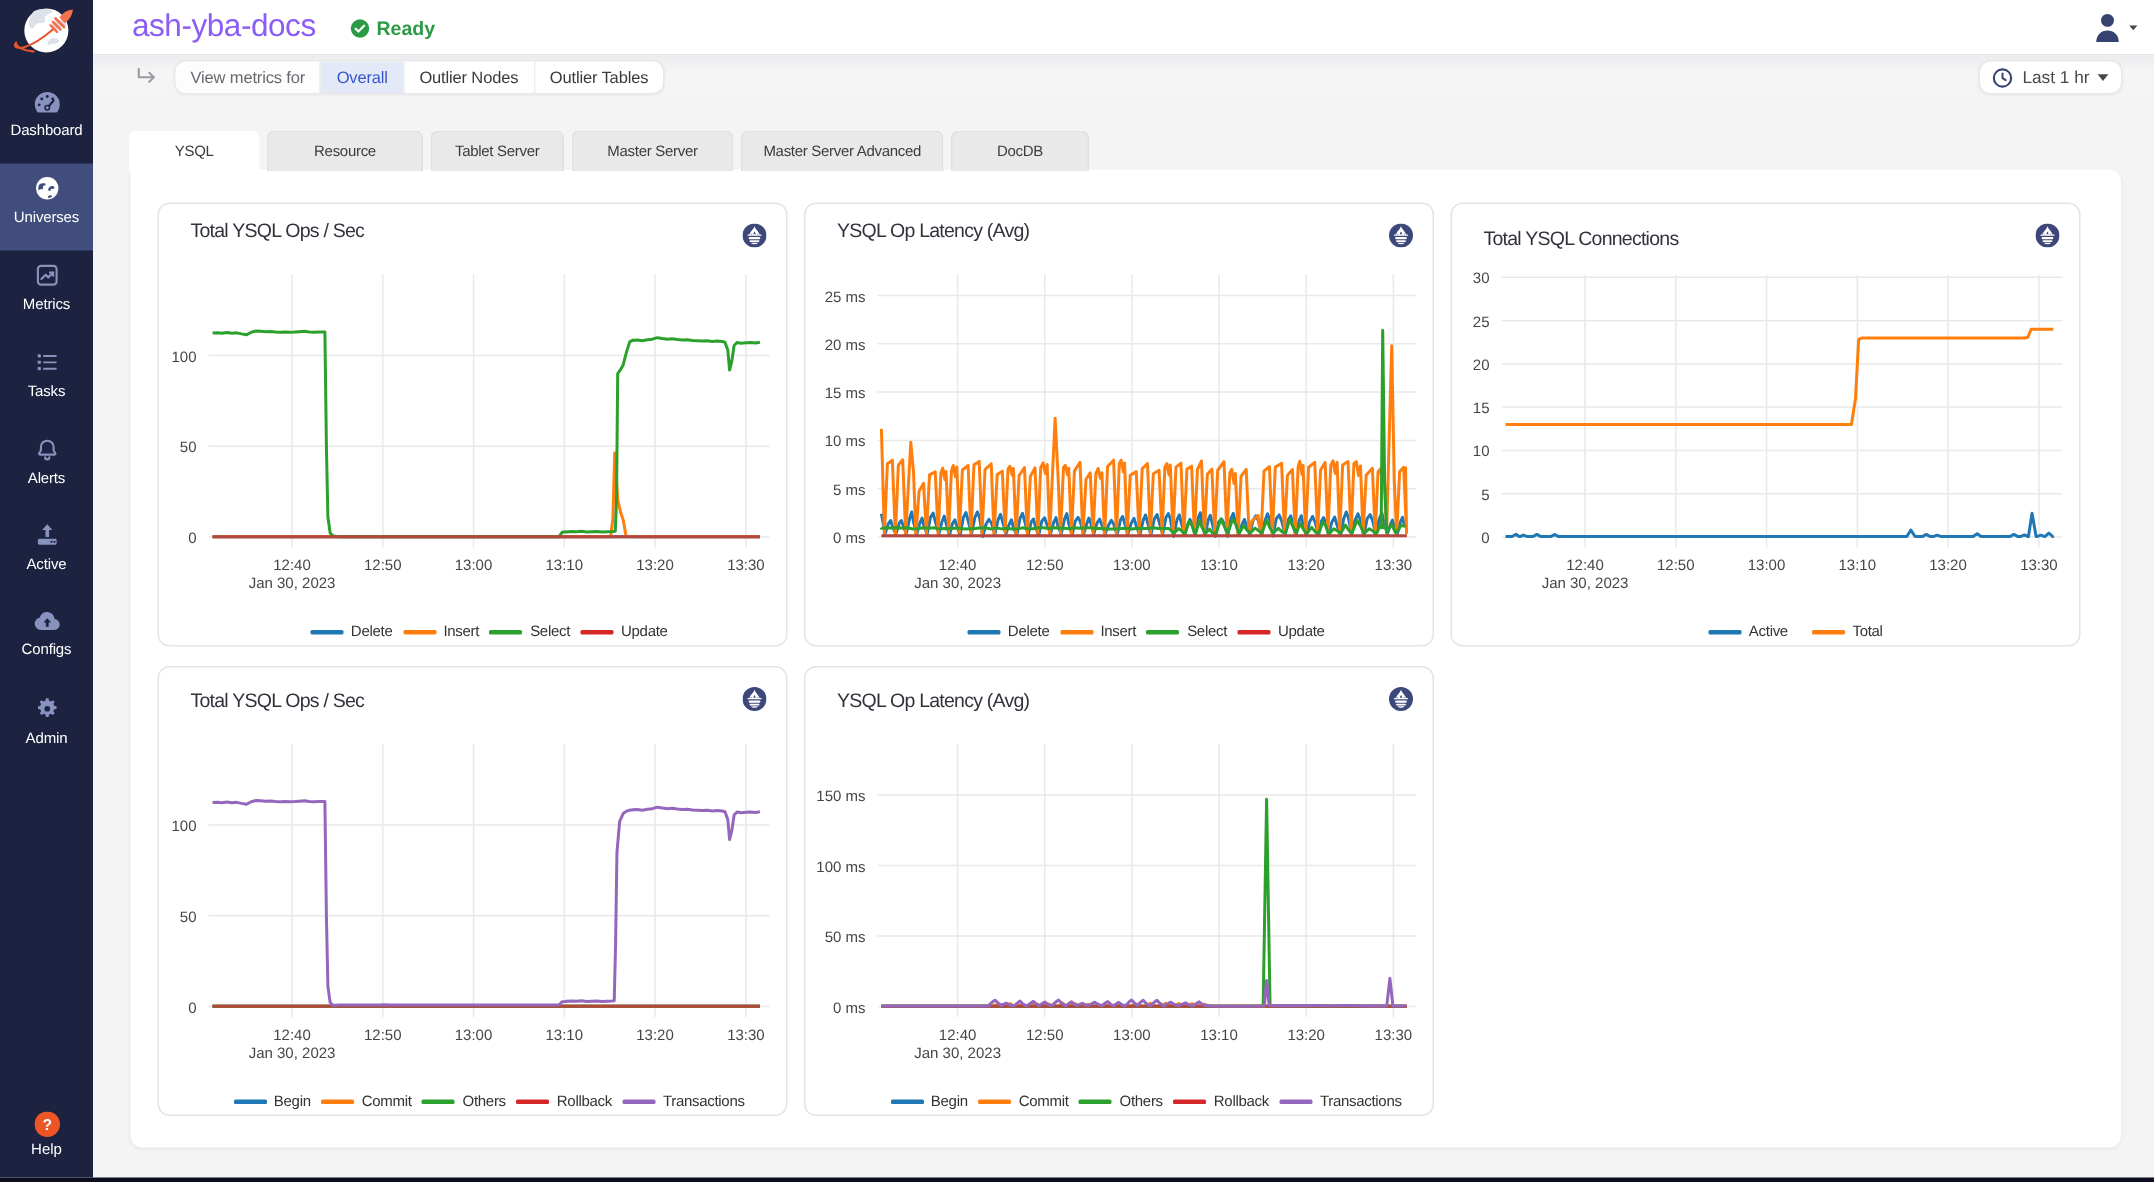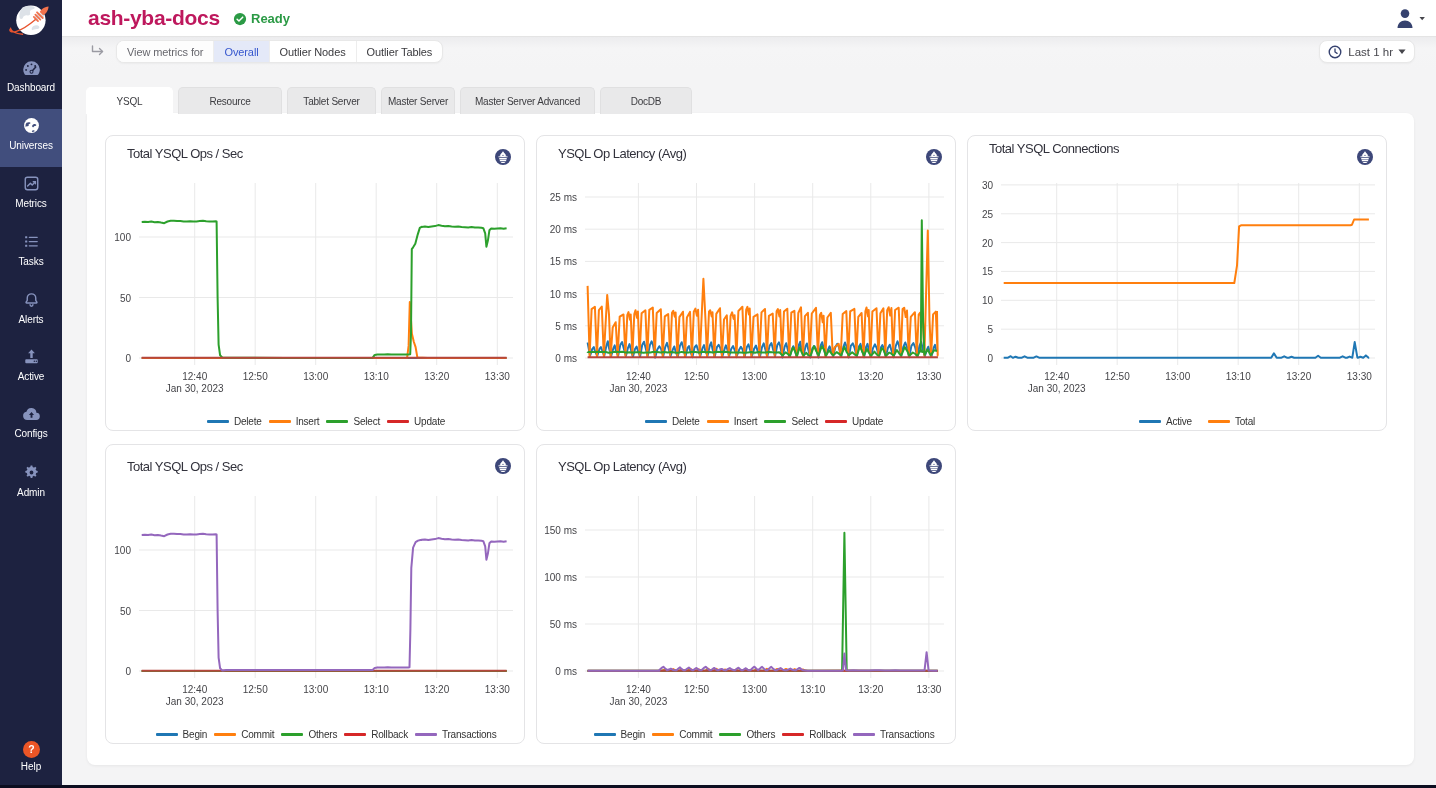--- a/index.html
+++ b/index.html
@@ -6,21 +6,21 @@
 body{font-family:"Liberation Sans",sans-serif;width:1436px;height:788px;overflow:hidden;background:#f4f4f5}
 .app{position:relative;width:1436px;height:788px}
 .sidebar{position:absolute;left:0;top:0;width:62px;height:785px;background:#1d2240;z-index:5}
 .snav{position:absolute;top:51.5px;left:0;width:62px}
 .sitem{width:62px;height:57.75px;display:flex;flex-direction:column;align-items:center;justify-content:flex-start;padding-top:8px;color:#fff}
 .sitem .lbl{font-size:10px;margin-top:6px;color:#fff;letter-spacing:-0.1px}
 .sitem.active{background:#414e7d}
 .shelp{position:absolute;left:0;top:741px;width:62px;display:flex;flex-direction:column;align-items:center}
 .shelp .lbl{font-size:10px;color:#fff;margin-top:3px}
 .header{position:absolute;left:62px;top:0;width:1374px;height:37px;background:#fff;border-bottom:1px solid #e4e4e4;z-index:4}
-.title{position:absolute;left:26px;top:6px;font-size:21px;font-weight:700;color:#be185d;letter-spacing:-0.3px}
+.title{position:absolute;left:26px;top:6px;font-size:21px;font-weight:400;color:#8b5cf6;letter-spacing:-0.3px}
 .ready{position:absolute;left:171px;top:11px;display:flex;align-items:center;font-size:13px;font-weight:700;color:#2b9a45}
 .usr{position:absolute;right:10px;top:9px}
 .toolbar{position:absolute;left:62px;top:37px;width:1374px;height:32px;background:linear-gradient(#ececee,#f5f5f6 35%,#f4f4f5)}
 .seg{position:absolute;left:54px;top:3px;height:23px;display:flex;background:#fff;border:1px solid #e8e8e8;border-radius:8px;overflow:hidden;box-shadow:0 1px 2px rgba(0,0,0,0.04)}
 .seg .s{padding:0 10px;display:flex;align-items:center;font-size:11px;letter-spacing:-0.1px;color:#3a3a3e;border-left:1px solid #ededed}
 .seg .s.first{border-left:none;color:#68686e;background:#fdfdfd}
 .seg .s.sel{background:#e4e9f8;color:#3657ce}
 .hook{position:absolute;left:29px;top:8px}
 .lasthr{position:absolute;right:21px;top:3px;height:23px;display:flex;align-items:center;background:#fff;border:1px solid #e8e8e8;border-radius:8px;padding:0 8px;font-size:11.5px;color:#47474d;box-shadow:0 1px 2px rgba(0,0,0,0.04)}
 .tabs{position:absolute;left:86px;top:87px;display:flex;z-index:3}
@@ -162,21 +162,21 @@
           <path d="M8 4.5V8l2.4 1.6" fill="none" stroke="#36426f" stroke-width="1.5" stroke-linecap="round"></path>
         </svg>Last 1 hr<svg width="8" height="5.5" viewBox="0 0 9 6" style="margin-left:5px">
           <path d="M0.5 0.5h8l-4 5z" fill="#46464c"></path>
         </svg></div>
   </div>
 
   <div class="tabs">
     <div class="tab active" style="width:87px">YSQL</div>
     <div class="tab" style="width:104px">Resource</div>
     <div class="tab" style="width:89px">Tablet Server</div>
-    <div class="tab" style="width:74px">Master Server</div>
+    <div class="tab" style="width:108px">Master Server</div>
     <div class="tab" style="width:135px">Master Server Advanced</div>
     <div class="tab" style="width:92px">DocDB</div>
   </div>
 
   <div class="panel">
 <div class="card" style="left:18px;top:22px;height:296px">
         <div class="ctitle" style="top:10px">Total YSQL Ops / Sec</div>
         <svg width="16" height="16" viewBox="0 0 16 16" style="position:absolute;right:13px;top:13px">
           <circle cx="8" cy="8" r="8" fill="#3d4779"></circle>
           <path fill="#fff" d="M8 1.7 C8.2 3.0 9.1 3.7 9.8 4.6 C10.6 5.6 11.25 6.7 11.35 7.4 L12.3 7.4 C12.75 7.4 12.95 8 12.5 8.2 L3.5 8.2 C3.05 8 3.25 7.4 3.7 7.4 L4.65 7.4 C4.75 6.6 5.4 5.6 6.2 4.6 C6.9 3.7 7.8 3.0 8 1.7 z"></path>
@@ -259,21 +259,21 @@
           <text x="101.4" y="256" text-anchor="middle" class="tick">Jan 30, 2023</text>
         </svg>
         <div class="legend" style="top:280px;left:40px;width:374px">
           <span class="li"><span class="ls" style="background:#1f77b4"></span>Delete</span>
           <span class="li"><span class="ls" style="background:#ff7f0e"></span>Insert</span>
           <span class="li"><span class="ls" style="background:#2ca02c"></span>Select</span>
           <span class="li"><span class="ls" style="background:#d62728"></span>Update</span>
         </div>
       </div>
 <div class="card" style="left:880px;top:22px;height:296px">
-        <div class="ctitle" style="top:5px">Total YSQL Connections</div>
+        <div class="ctitle" style="top:15px">Total YSQL Connections</div>
         <svg width="16" height="16" viewBox="0 0 16 16" style="position:absolute;right:13px;top:13px">
           <circle cx="8" cy="8" r="8" fill="#3d4779"></circle>
           <path fill="#fff" d="M8 1.7 C8.2 3.0 9.1 3.7 9.8 4.6 C10.6 5.6 11.25 6.7 11.35 7.4 L12.3 7.4 C12.75 7.4 12.95 8 12.5 8.2 L3.5 8.2 C3.05 8 3.25 7.4 3.7 7.4 L4.65 7.4 C4.75 6.6 5.4 5.6 6.2 4.6 C6.9 3.7 7.8 3.0 8 1.7 z"></path>
           <path fill="#3d4779" d="M8 5.4 C8.4 6.0 8.7 6.6 8.7 7.1 L7.3 7.1 C7.3 6.6 7.6 6.0 8 5.4 z M5.9 6.6 C6.1 6.9 6.2 7.1 6.2 7.3 L5.4 7.3 C5.45 7.05 5.65 6.8 5.9 6.6 z M10.1 6.6 C10.35 6.8 10.55 7.05 10.6 7.3 L9.8 7.3 C9.8 7.1 9.9 6.9 10.1 6.6 z"></path>
           <rect x="4.1" y="9" width="7.8" height="1.5" rx="0.7" fill="#fff"></rect>
           <rect x="4.7" y="11.1" width="6.6" height="1.2" rx="0.6" fill="#fff"></rect>
           <path fill="#fff" d="M5.5 12.9 a3.6 3.6 0 0 0 5 0 z"></path>
         </svg>
         <svg width="418" height="294" style="position:absolute;left:0;top:0">
           <line x1="88.7" y1="47" x2="88.7" y2="229" stroke="#e9e9e9" stroke-width="1"></line>

